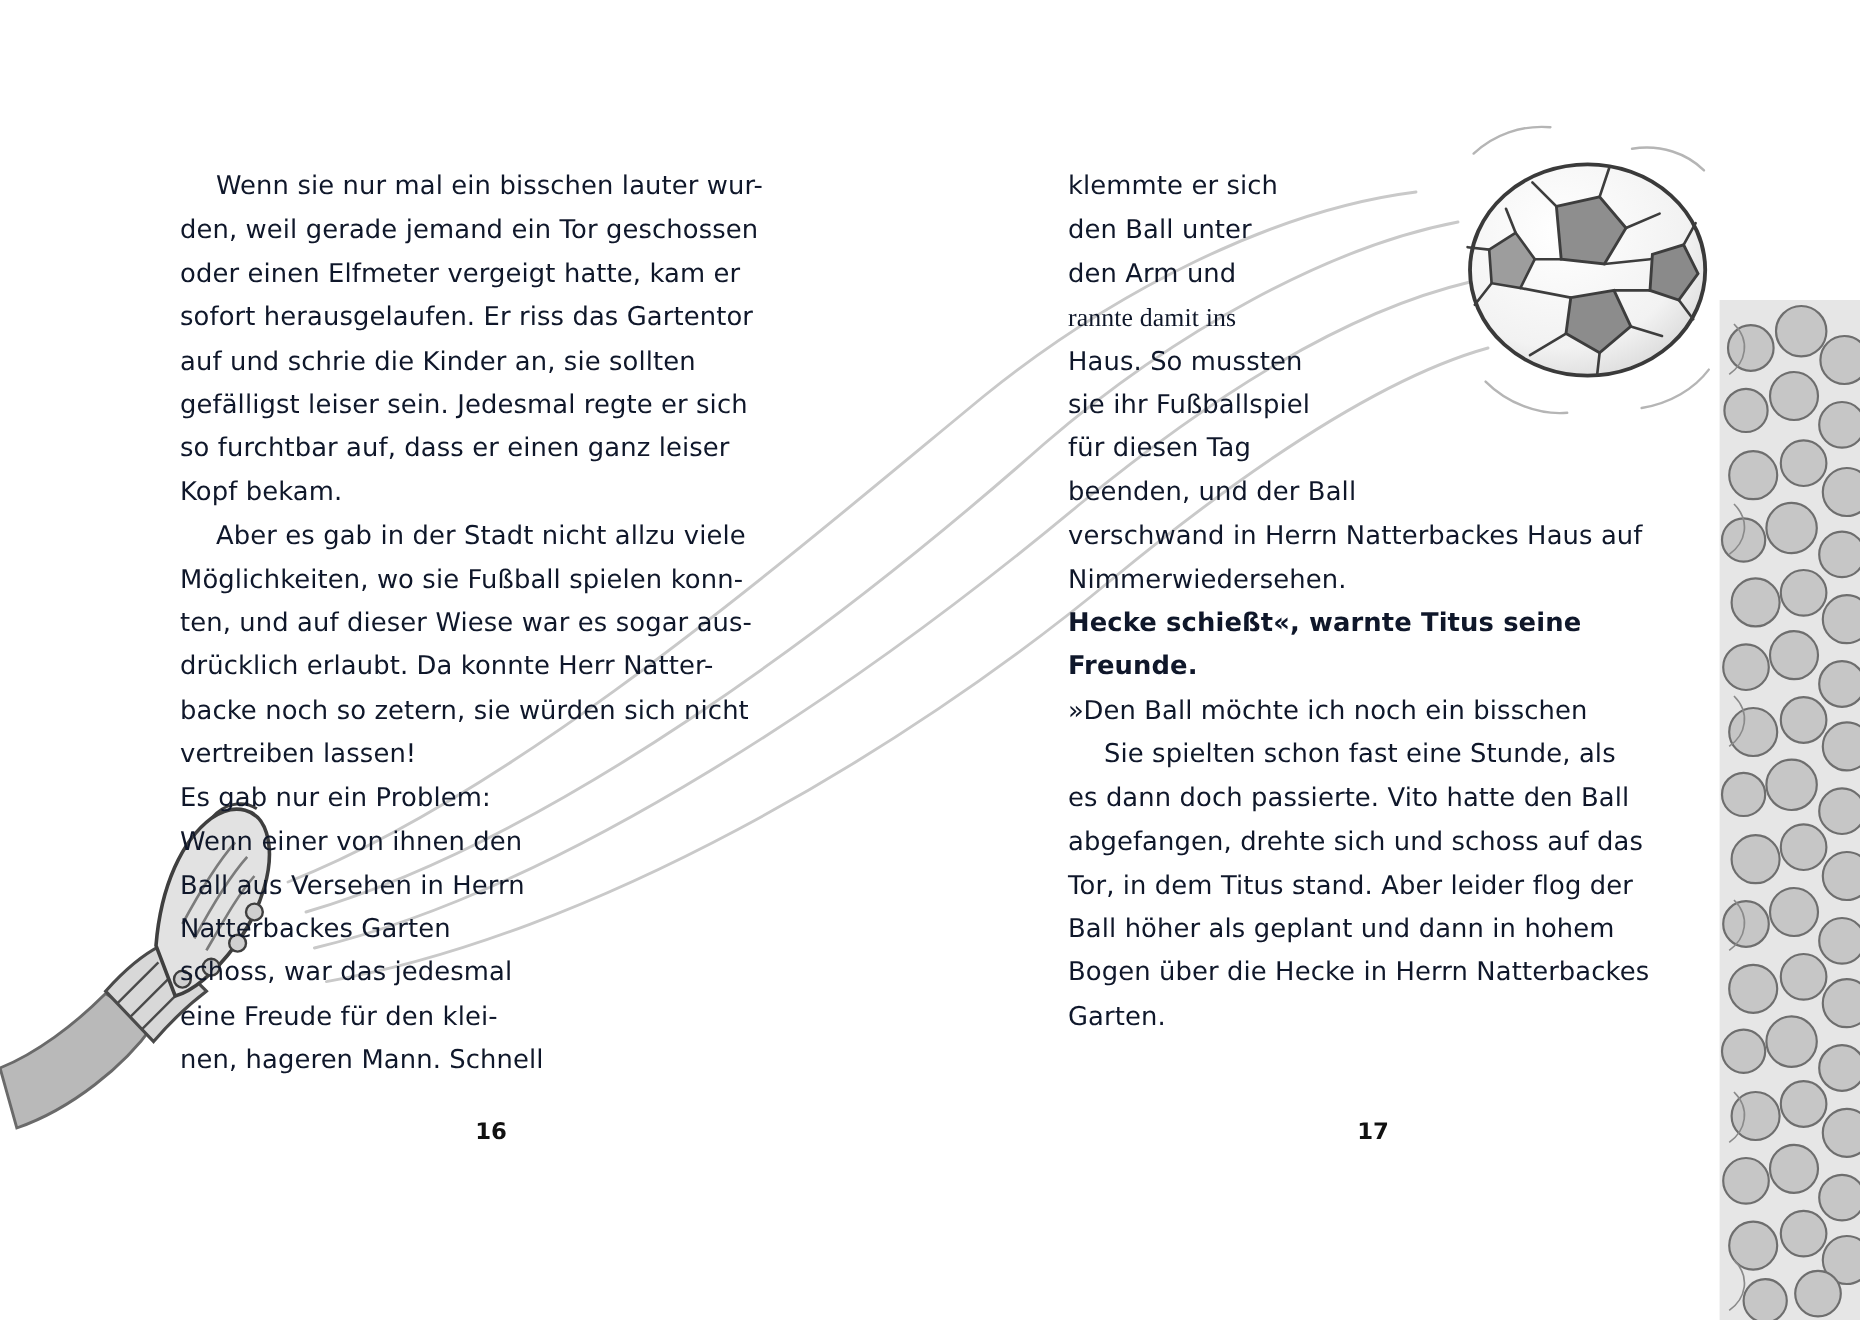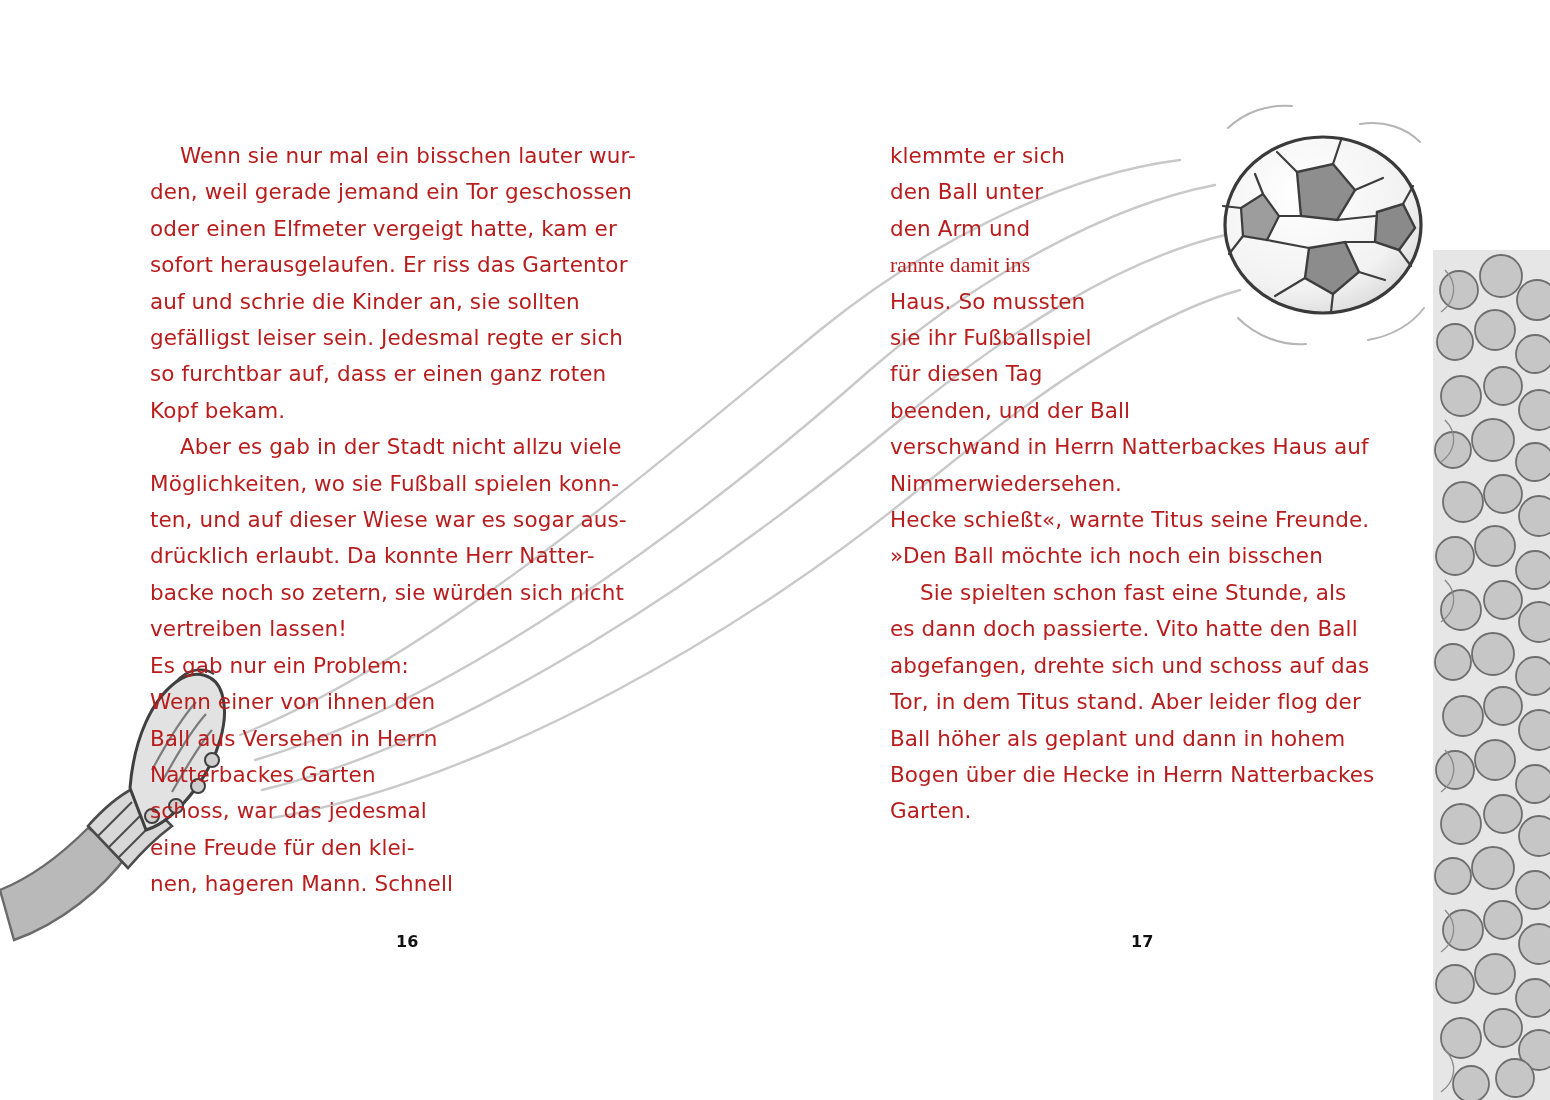--- a/index.html
+++ b/index.html
@@ -72,36 +72,36 @@
   }
   .page-right {
     left: 890px;
     top: 138px;
     width: 500px;
   }
 
   .body-text {
     font-size: 21.5px;
     line-height: 36.4px;
-    color: #b91c1c;
+    color: #0f172a;
     letter-spacing: 0.1px;
   }
   .body-text p {
     margin: 0;
   }
 
   
   .wrap-line {
     display: block;
     text-align: left;
   }
 
   .page-number {
     position: absolute;
-    font-size: 16px;
+    font-size: 19px;
     font-weight: bold;
     color: #111111;
     z-index: 5;
   }
   .pn-left  { left: 396px; top: 932px; }
   .pn-right { left: 1131px; top: 932px; }
 </style>
 </head>
 <body>
 
@@ -247,21 +247,21 @@
 
   <div class="page page-left">
     <div class="body-text">
       <p>
         <span style="display:block;text-indent:30px;">Wenn sie nur mal ein bisschen lauter wur-</span>
         <span style="display:block;">den, weil gerade jemand ein Tor geschossen</span>
         <span style="display:block;">oder einen Elfmeter vergeigt hatte, kam er</span>
         <span style="display:block;">sofort herausgelaufen. Er riss das Gartentor</span>
         <span style="display:block;">auf und schrie die Kinder an, sie sollten</span>
         <span style="display:block;">gefälligst leiser sein. Jedesmal regte er sich</span>
-        <span style="display:block;">so furchtbar auf, dass er einen ganz roten</span>
+        <span style="display:block;">so furchtbar auf, dass er einen ganz leiser</span>
         <span style="display:block;">Kopf bekam.</span>
       </p>
       <p>
         <span style="display:block;text-indent:30px;">Aber es gab in der Stadt nicht allzu viele</span>
         <span style="display:block;">Möglichkeiten, wo sie Fußball spielen konn-</span>
         <span style="display:block;">ten, und auf dieser Wiese war es sogar aus-</span>
         <span style="display:block;">drücklich erlaubt. Da konnte Herr Natter-</span>
         <span style="display:block;">backe noch so zetern, sie würden sich nicht</span>
         <span class="wrap-line" style="padding-right:4px;">vertreiben lassen!</span>
       </p>
@@ -285,21 +285,21 @@
         <span style="display:block;">den Arm und</span>
         <span style="display:block;font-family:Liberation Serif, serif;">rannte damit ins</span>
         <span style="display:block;">Haus. So mussten</span>
         <span style="display:block;">sie ihr Fußballspiel</span>
         <span style="display:block;">für diesen Tag</span>
         <span style="display:block;">beenden, und der Ball</span>
         <span style="display:block;">verschwand in Herrn Natterbackes Haus auf</span>
         <span style="display:block;">Nimmerwiedersehen.</span>
       </p>
       <p>
-        <span style="display:block;">Hecke schießt«, warnte Titus seine Freunde.</span>
+        <span style="display:block;font-weight:bold;">Hecke schießt«, warnte Titus seine Freunde.</span>
         <span style="display:block;">»Den Ball möchte ich noch ein bisschen</span>
       </p>
       <p>
         <span style="display:block;text-indent:30px;">Sie spielten schon fast eine Stunde, als</span>
         <span style="display:block;">es dann doch passierte. Vito hatte den Ball</span>
         <span style="display:block;">abgefangen, drehte sich und schoss auf das</span>
         <span style="display:block;">Tor, in dem Titus stand. Aber leider flog der</span>
         <span style="display:block;">Ball höher als geplant und dann in hohem</span>
         <span style="display:block;">Bogen über die Hecke in Herrn Natterbackes</span>
         <span style="display:block;">Garten.</span>

